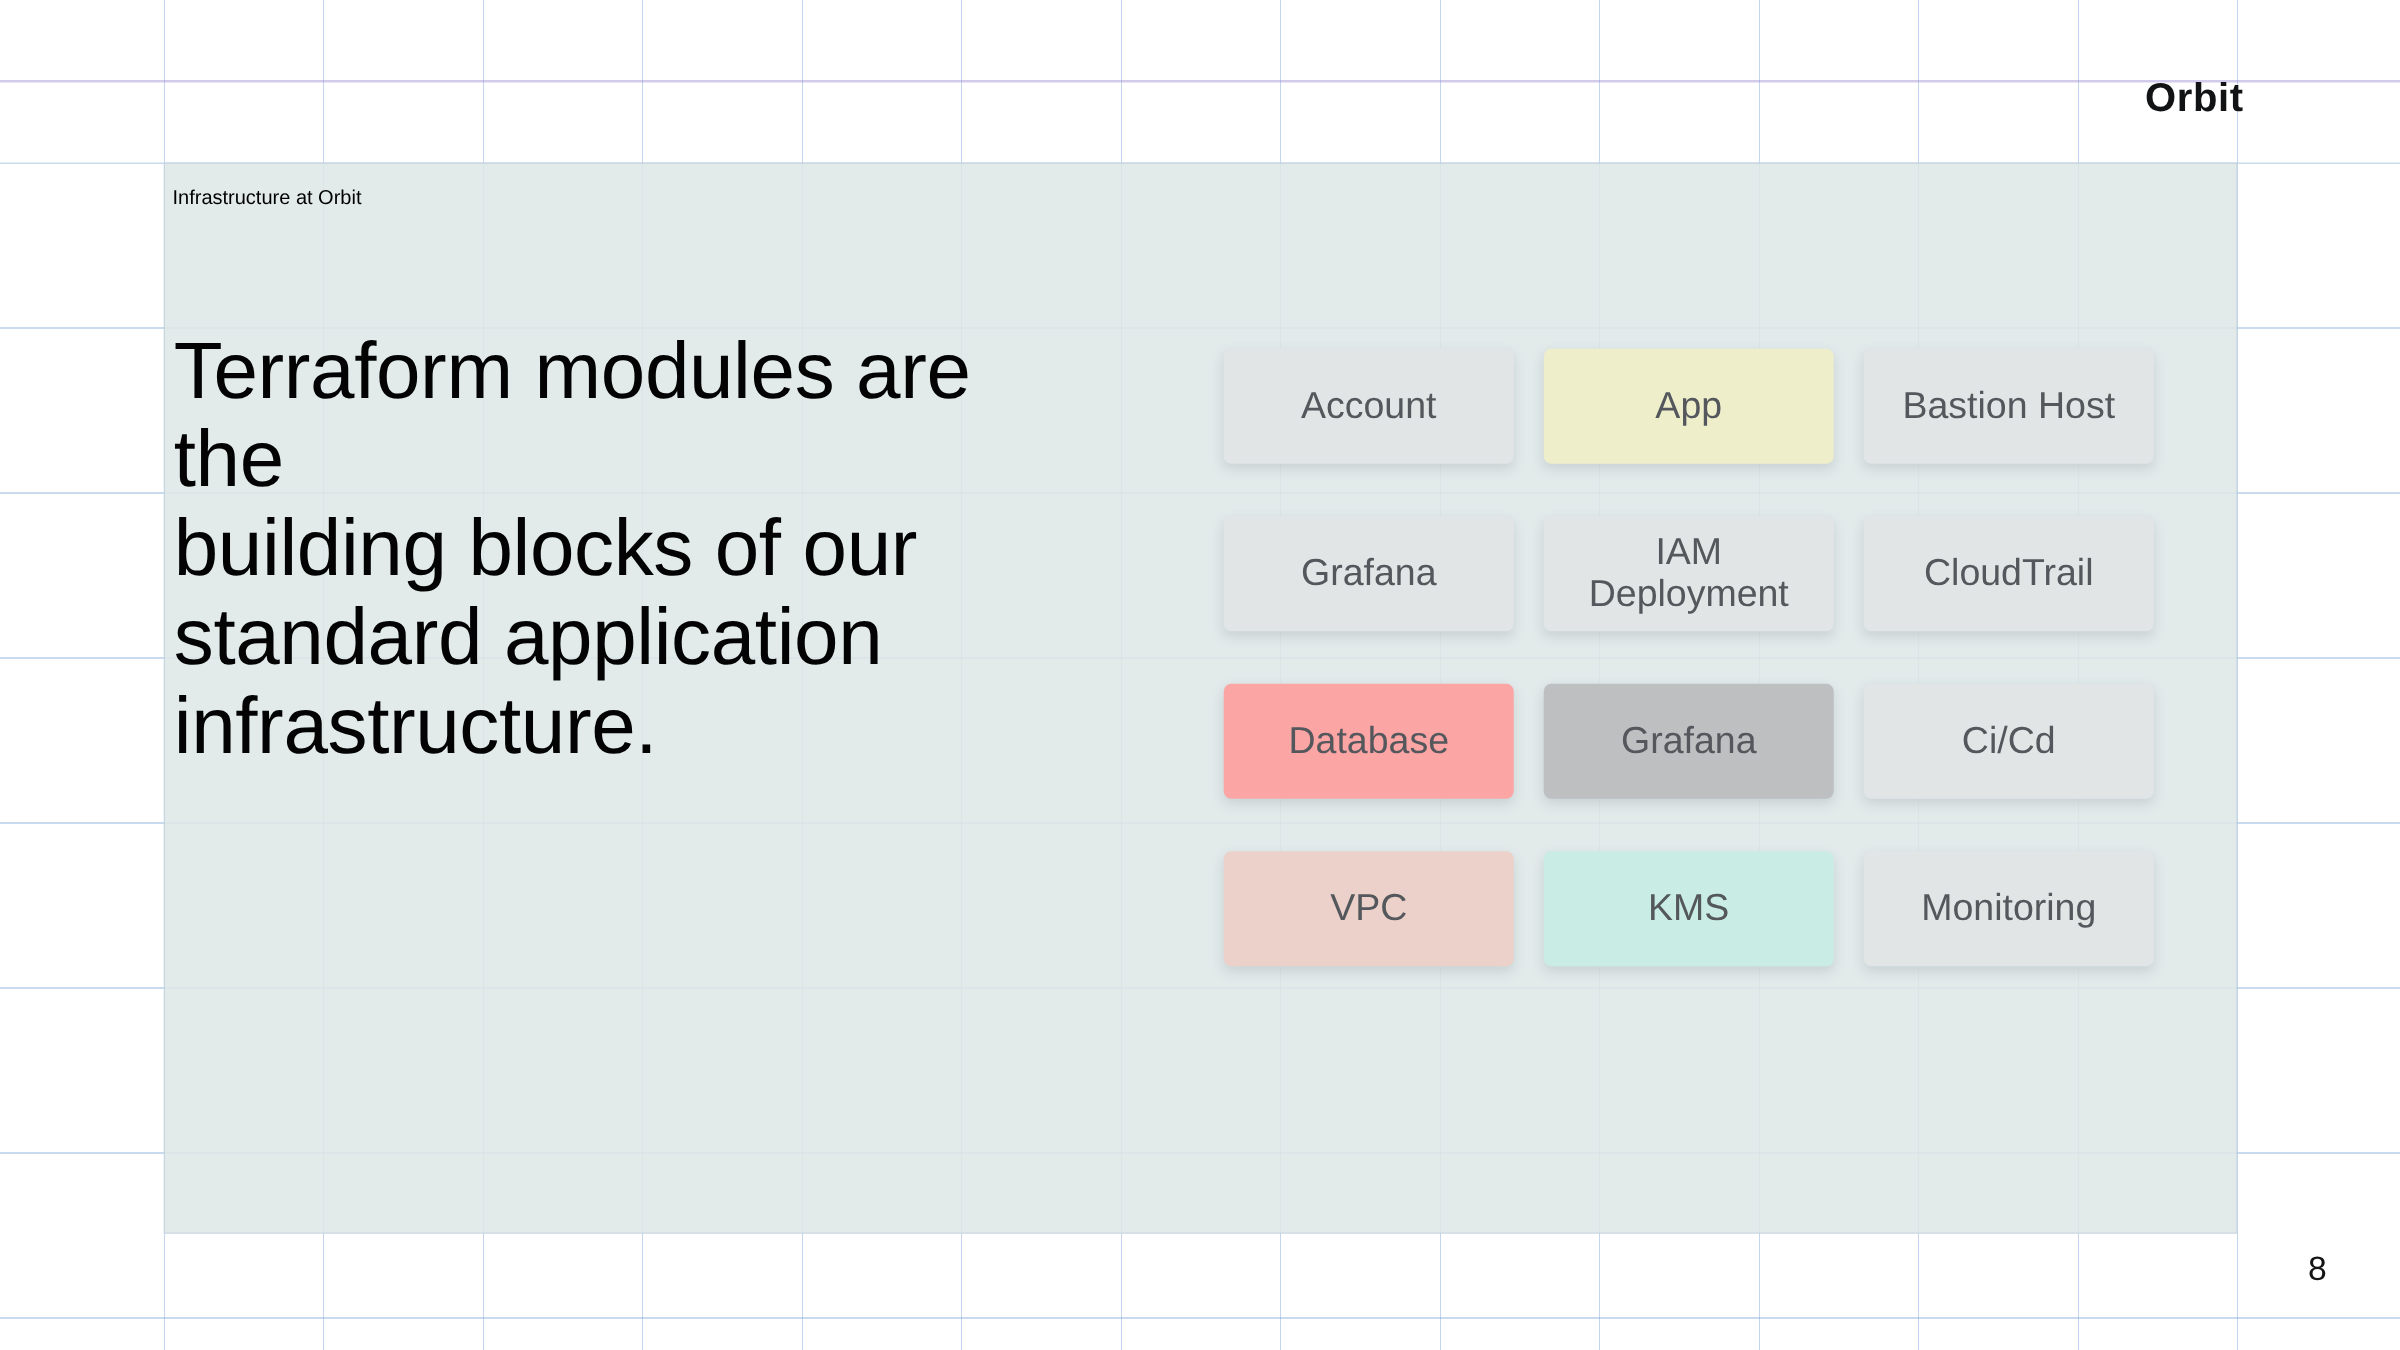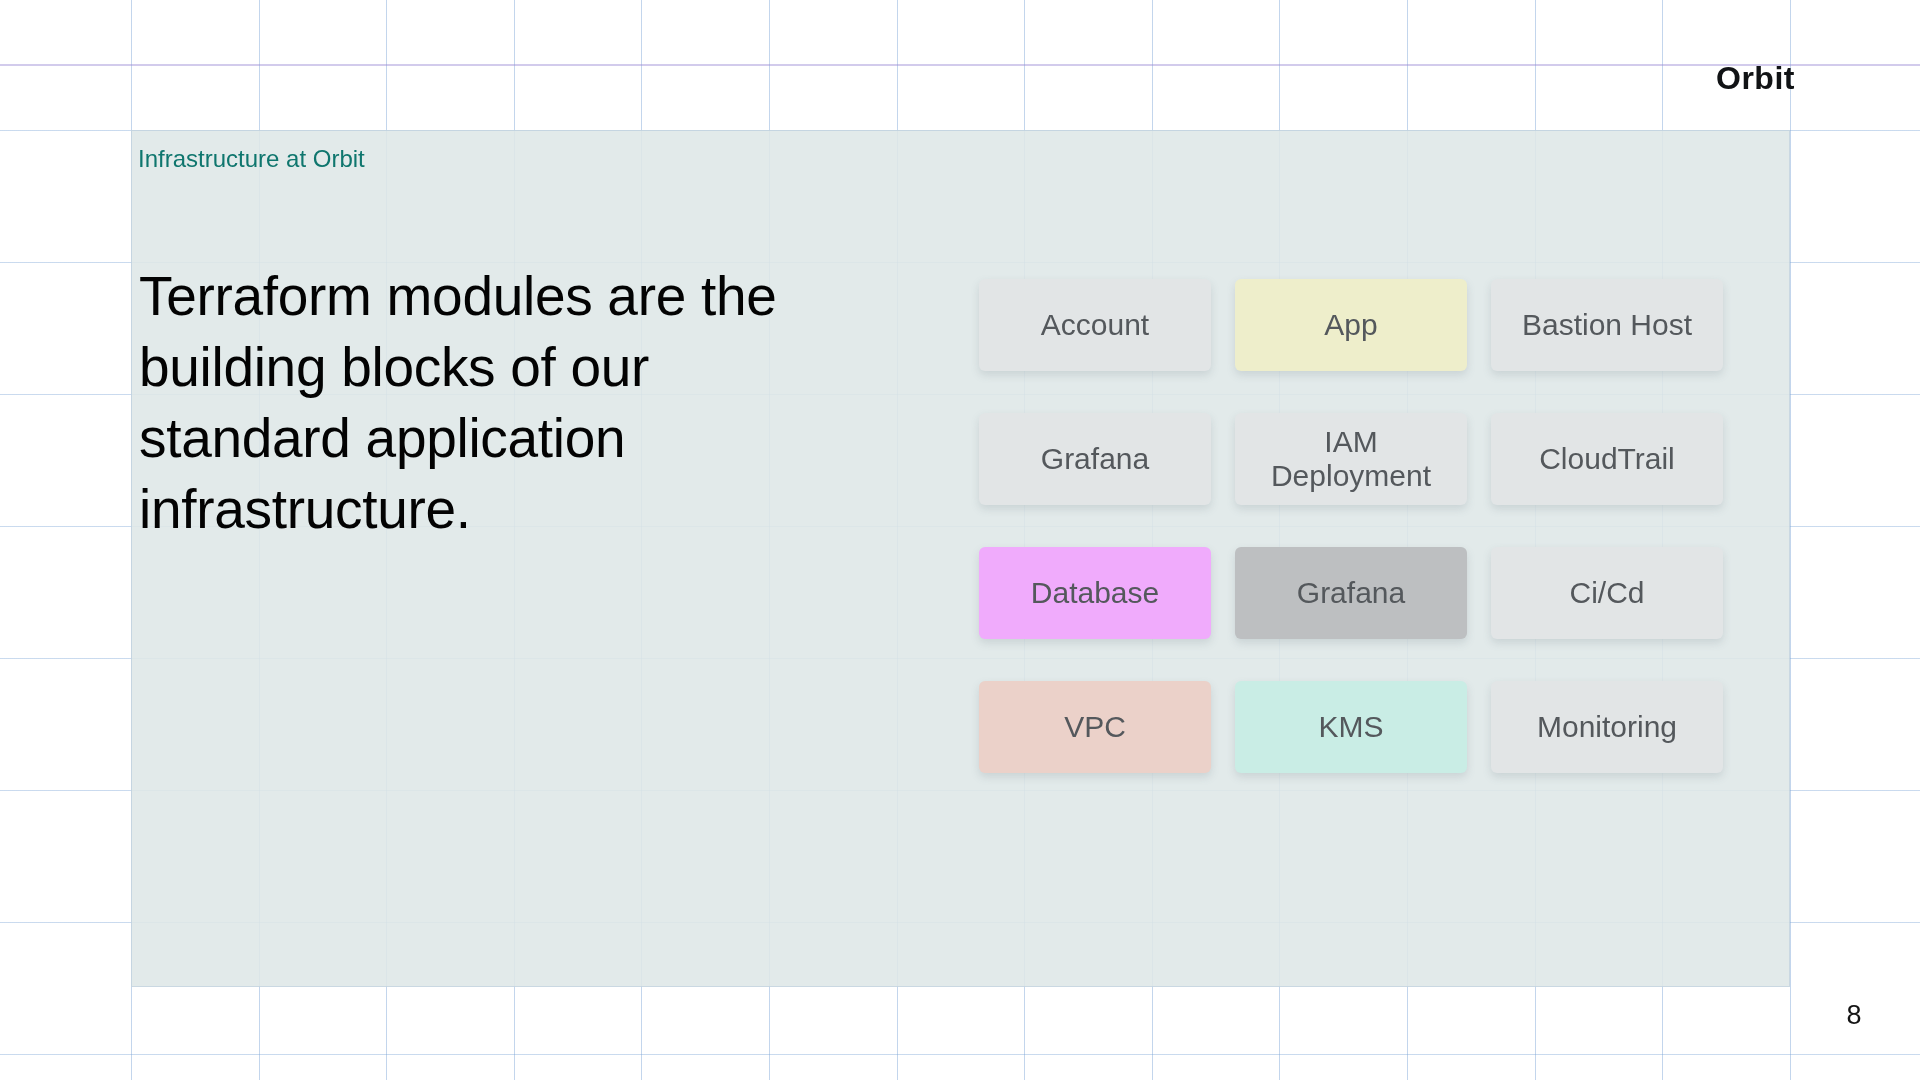--- a/index.html
+++ b/index.html
@@ -40,27 +40,27 @@
     position: absolute; left: 131px; top: 130px;
     width: 1659px; height: 857px;
     background: rgba(222,231,231,0.88);
     border: 1px solid rgba(145,175,210,0.30);
     box-sizing: border-box;
     z-index: 2;
   }
 
   .panel-header {
     position: absolute; left: 6px; top: 11px;
-    font-size: 24px; color: #0f766e; line-height: 34px;
+    font-size: 16px; color: #000000; line-height: 34px;
   }
 
   .statement {
     position: absolute; left: 7px; top: 130px;
     width: 700px;
-    font-size: 55px; line-height: 71px; color: #030303;
+    font-size: 64px; line-height: 71px; color: #030303;
     letter-spacing: -0.3px;
   }
 
   .modules-grid {
     position: absolute; left: 847px; top: 148px;
     display: grid;
     grid-template-columns: repeat(3, 232px);
     grid-auto-rows: 92px;
     column-gap: 24px; row-gap: 42px;
   }
@@ -115,21 +115,21 @@
       </div>
       <div class="box" style="background: rgb(226, 229, 230);">
         <span class="box-label">Grafana</span>
       </div>
       <div class="box" style="background: rgb(226, 229, 230);">
         <span class="box-label">IAM Deployment</span>
       </div>
       <div class="box" style="background: rgb(226, 229, 230);">
         <span class="box-label">CloudTrail</span>
       </div>
-      <div class="box" style="background: #f0abfc;">
+      <div class="box" style="background: #fca5a5;">
         <span class="box-label">Database</span>
       </div>
       <div class="box" style="background: rgb(189, 191, 193);">
         <span class="box-label">Grafana</span>
       </div>
       <div class="box" style="background: rgb(226, 229, 230);">
         <span class="box-label">Ci/Cd</span>
       </div>
       <div class="box" style="background: rgb(235, 209, 201);">
         <span class="box-label">VPC</span>

